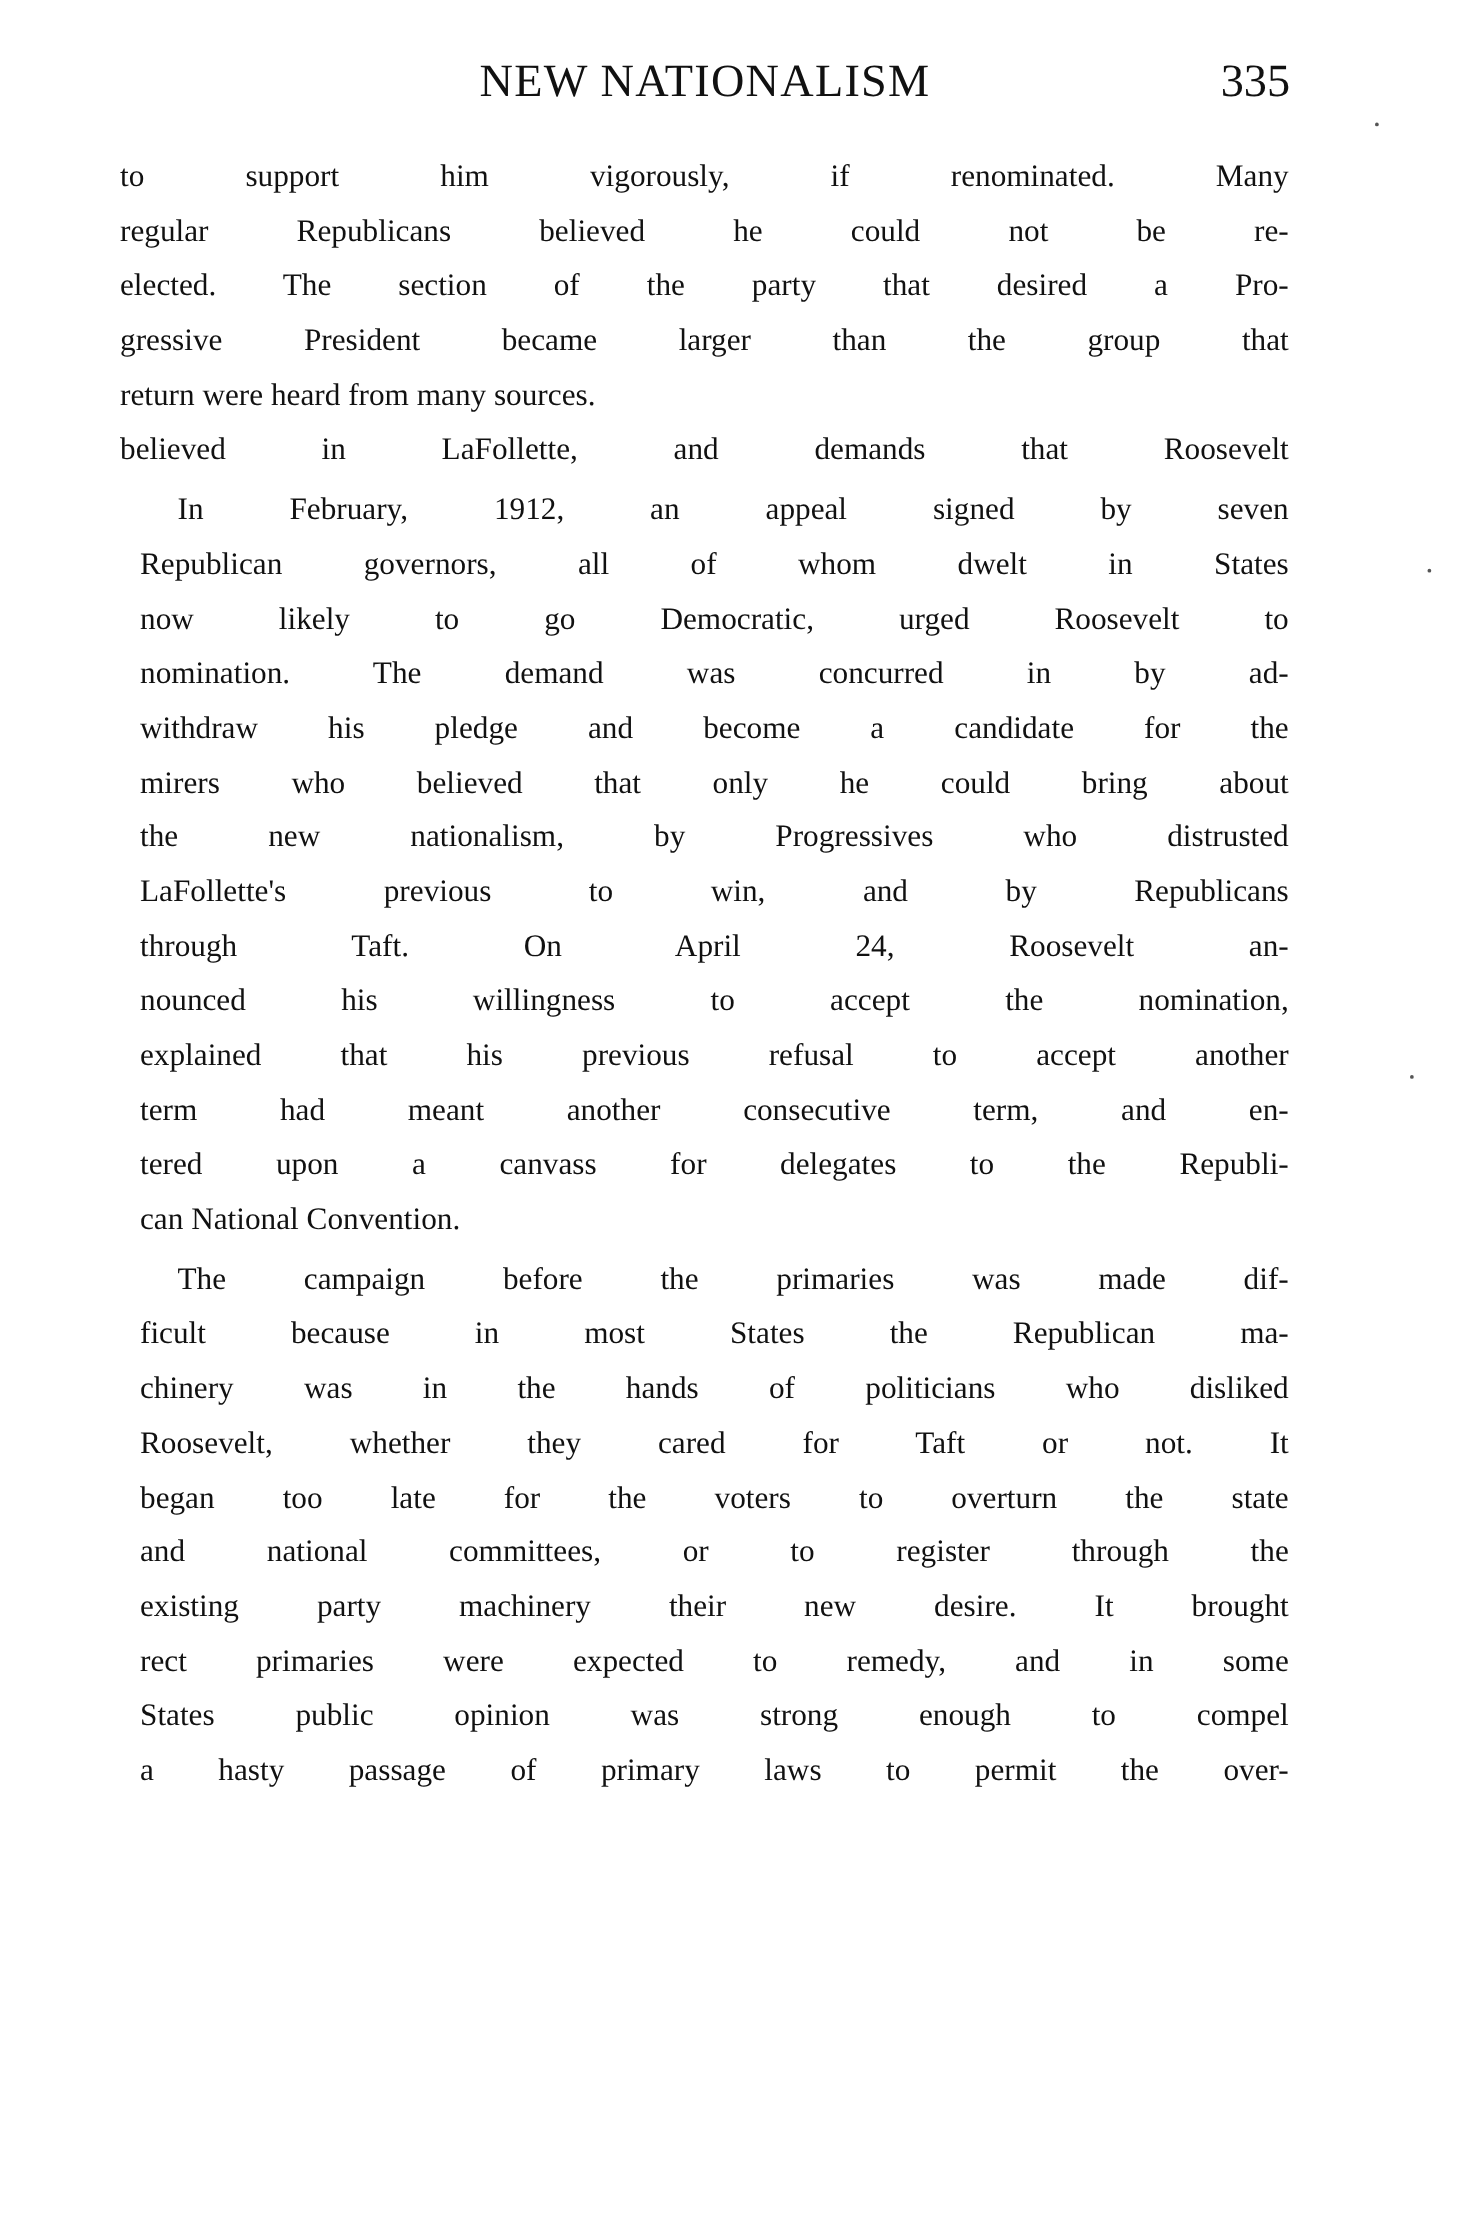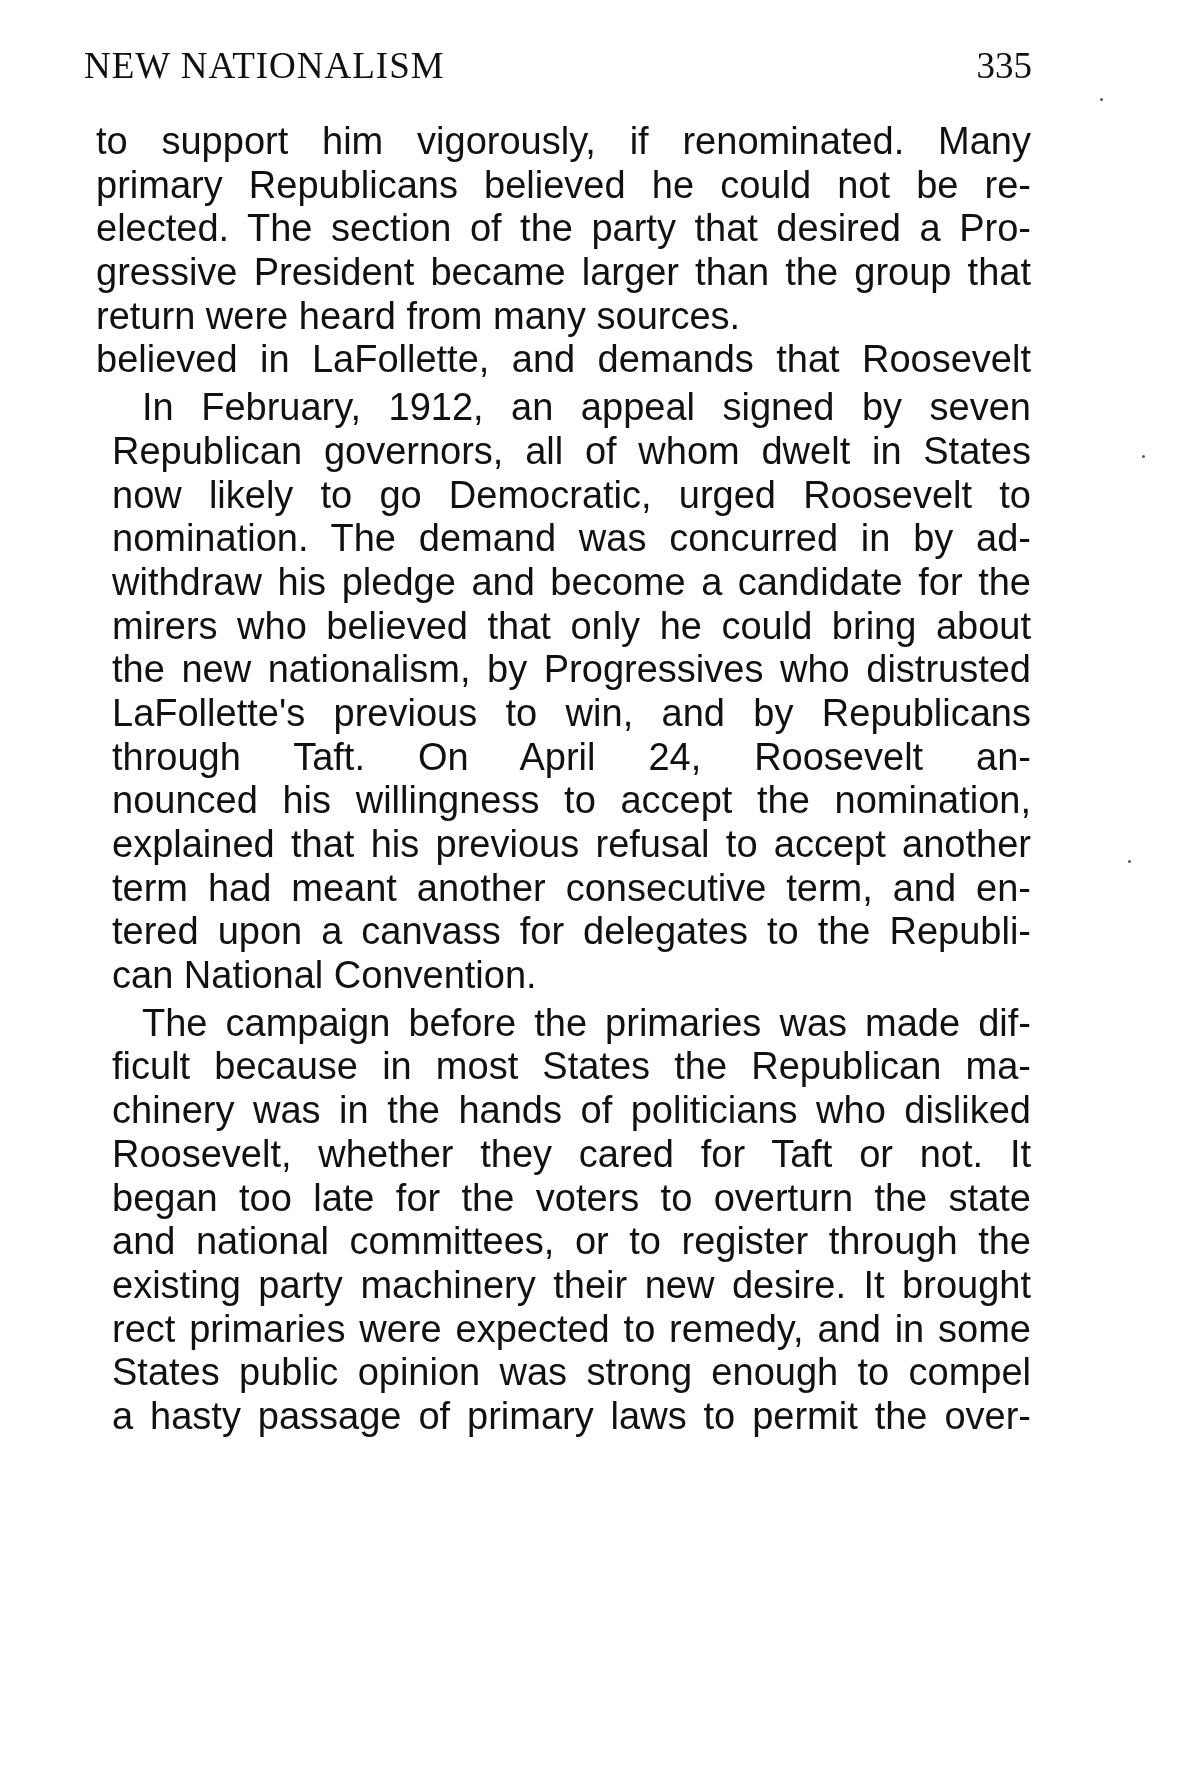--- a/index.html
+++ b/index.html
@@ -3,49 +3,49 @@
 <meta charset="utf-8">
 <style>
   html, body { margin: 0; padding: 0; background: #ffffff; }
   body { width: 1180px; height: 1781px; position: relative; overflow: hidden; color: #111; }
   .page { position: absolute; left: 0; top: 0; width: 1180px; height: 1781px; }
   .running-head {
     position: absolute; top: 40px; left: 84px; width: 960px; height: 56px;
     font-family: "Liberation Serif", "DejaVu Serif", serif;
   }
   .head-title {
-    position: absolute; left: 0; right: 0; 
+    position: absolute; left: 0; right: 0; text-align: center;
     font-size: 37px; letter-spacing: 1px; top: 4px;
   }
   .head-page { position: absolute; right: 12px; top: 4px; font-size: 37px; }
   .body-text {
     position: absolute; top: 120px; left: 96px; width: 935px;
-    font-family: Liberation Sans, sans-serif;
-    font-size: 38px; line-height: 43.7px;
+    font-family: Liberation Serif, serif;
+    font-size: 25px; line-height: 43.7px;
   }
   .line { display: block; white-space: nowrap; text-align: justify; text-align-last: justify; height: 43.7px; }
   .line.last { text-align-last: left; }
   .line.indent { padding-left: 30px; }
   .para { margin: 0; }
   .para + .para { margin-top: 4px; margin-left: 16px; }
   .speck { position: absolute; width: 3px; height: 3px; background: #555; border-radius: 50%; }
 </style>
 </head>
 <body>
 
 <div class="page">
   <div class="running-head">
     <div class="head-title">NEW NATIONALISM</div>
     <div class="head-page">335</div>
   </div>
 
   <div class="body-text" id="body-text">
       <div class="para">
         <span class="line">to support him vigorously, if renominated. Many</span>
-        <span class="line">primary Republicans believed he could not be re-</span>
+        <span class="line">regular Republicans believed he could not be re-</span>
         <span class="line">elected. The section of the party that desired a Pro-</span>
         <span class="line">gressive President became larger than the group that</span>
         <span class="line last">return were heard from many sources.</span>
         <span class="line">believed in LaFollette, and demands that Roosevelt</span>
       </div>
       <div class="para">
         <span class="line indent">In February, 1912, an appeal signed by seven</span>
         <span class="line">Republican governors, all of whom dwelt in States</span>
         <span class="line">now likely to go Democratic, urged Roosevelt to</span>
         <span class="line">nomination. The demand was concurred in by ad-</span>

